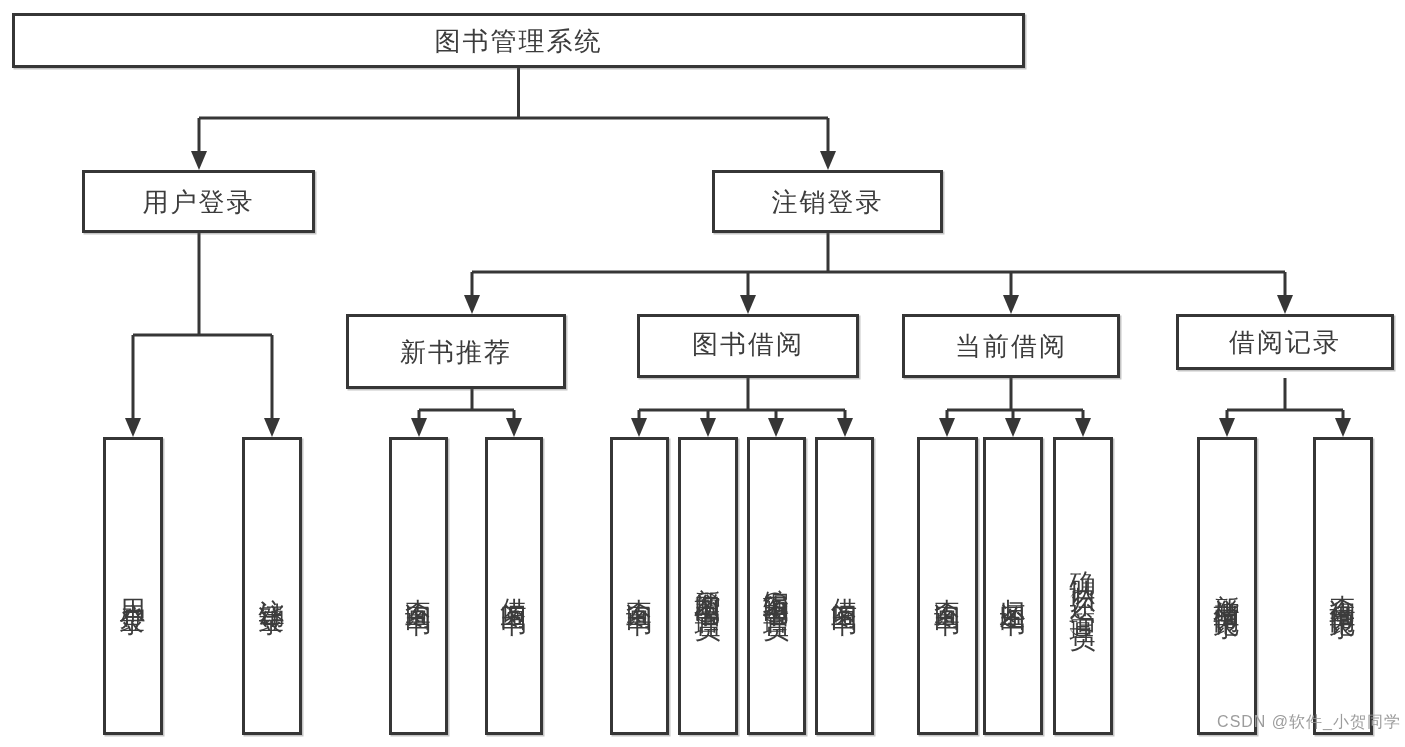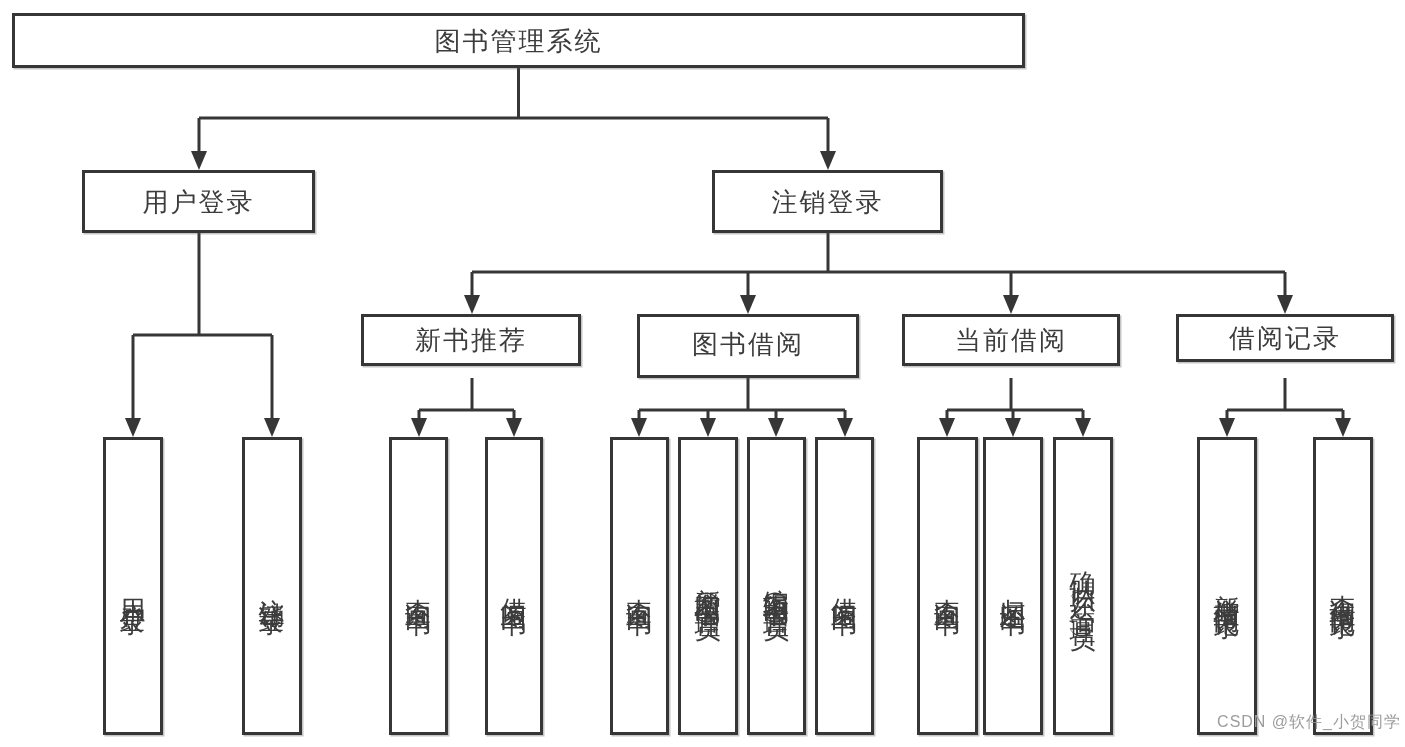--- a/index.html
+++ b/index.html
@@ -108,30 +108,30 @@
     <span>图书管理系统</span>
   </div>
 
   <div class="box hnode" style="left:82px;top:170px;width:233px;height:63px;">
     <span>用户登录</span>
   </div>
   <div class="box hnode" style="left:712px;top:170px;width:231px;height:63px;">
     <span>注销登录</span>
   </div>
 
-  <div class="box hnode" style="left:361px;top:314px;width:220px;height:52px;">
+  <div class="box hnode" style="left:346px;top:314px;width:220px;height:75px;">
     <span>新书推荐</span>
   </div>
   <div class="box hnode" style="left:637px;top:314px;width:222px;height:64px;font-family:Liberation Mono, monospace;">
     <span>图书借阅</span>
   </div>
-  <div class="box hnode" style="left:902px;top:314px;width:218px;height:52px;">
+  <div class="box hnode" style="left:902px;top:314px;width:218px;height:64px;">
     <span>当前借阅</span>
   </div>
-  <div class="box hnode" style="left:1176px;top:314px;width:218px;height:48px;">
+  <div class="box hnode" style="left:1176px;top:314px;width:218px;height:56px;">
     <span>借阅记录</span>
   </div>
 
   <div class="box leaf" style="left:103px;top:437px;width:60px;height:298px;">
     <span>用户登录</span>
   </div>
   <div class="box leaf" style="left:242px;top:437px;width:60px;height:298px;">
     <span>注销登录</span>
   </div>
 

